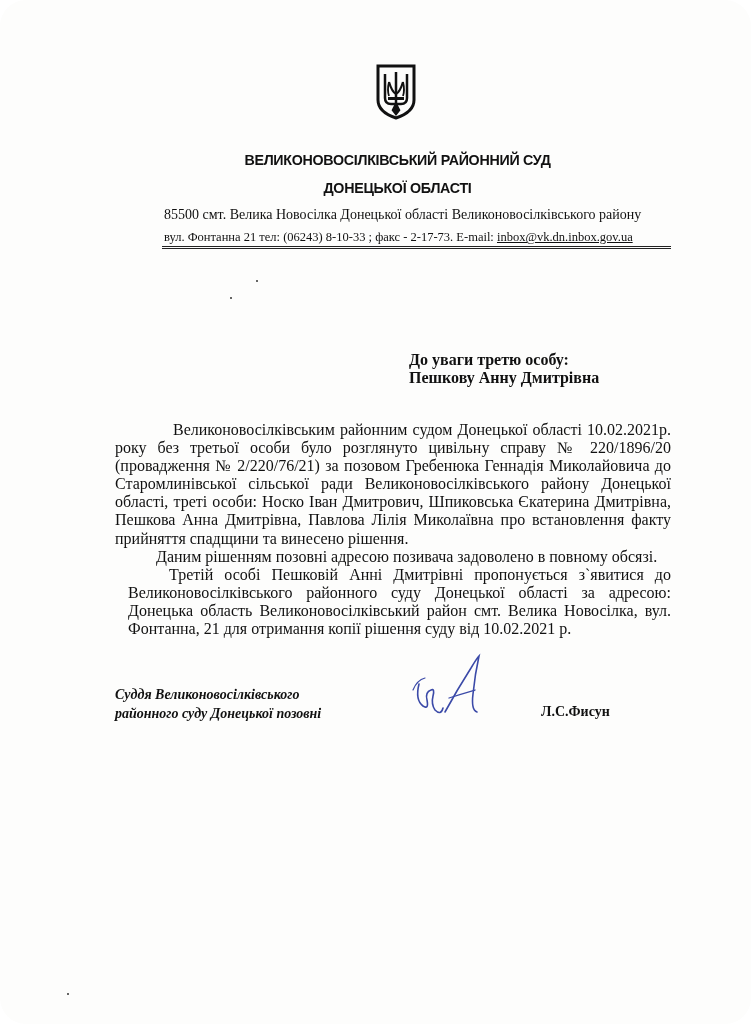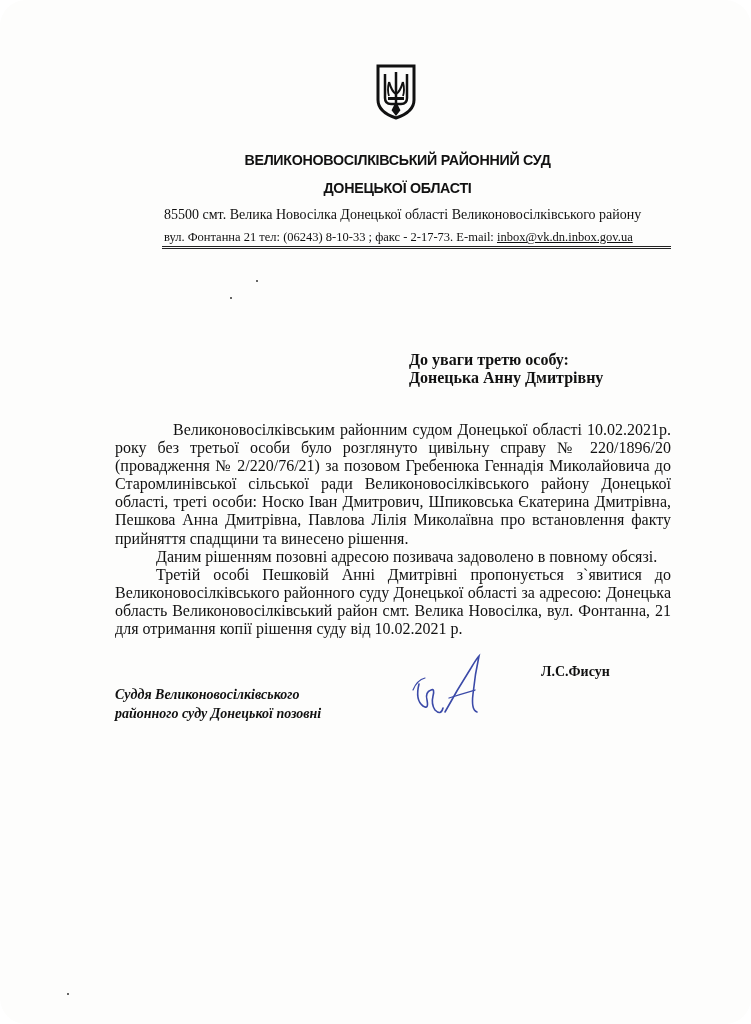--- a/index.html
+++ b/index.html
@@ -104,34 +104,35 @@
     }
     .body-text p {
       margin: 0;
       text-indent: 58px;
     }
     .body-text p.p2 {
       text-indent: 41px;
     }
     .body-text p.p3 {
       text-indent: 41px;
+      margin-left: 13px;
     }
     .signature-left {
       position: absolute;
       left: 115px;
       top: 685px;
       font-size: 14px;
       line-height: 19px;
       font-weight: bold;
       font-style: italic;
     }
     .signature-name {
       position: absolute;
       left: 541px;
-      top: 664px;
+      top: 704px;
       font-size: 14px;
       font-weight: bold;
     }
     .signature-mark {
       position: absolute;
       left: 405px;
       top: 650px;
       width: 110px;
       height: 75px;
     }
@@ -162,21 +163,21 @@
   <div class="header-rule"></div>
   <div class="header-rule second"></div>
 
   <div class="dot" style="left:256px; top:280px;"></div>
   <div class="dot" style="left:230px; top:297px;"></div>
   <div class="dot" style="left:67px; top:993px;"></div>
 
 
   <div class="attention-block">
     <div>До уваги третю особу:</div>
-    <div>Донецька Анну Дмитрівну</div>
+    <div>Пешкову Анну Дмитрівна</div>
   </div>
 
   <div class="body-text">
     <p class="p1">Великоновосілківським районним судом Донецької області 10.02.2021р. року без третьої особи було  розглянуто цивільну справу № 220/1896/20 (провадження № 2/220/76/21) за позовом Гребенюка Геннадія Миколайовича до Старомлинівської сільської ради Великоновосілківського району Донецької області, треті особи: Носко Іван Дмитрович, Шпиковська Єкатерина Дмитрівна, Пешкова Анна Дмитрівна, Павлова Лілія Миколаївна про встановлення факту прийняття спадщини та винесено  рішення.</p>
     <p class="p2">Даним рішенням позовні адресою позивача задоволено в повному обсязі.</p>
     <p class="p3">Третій особі Пешковій Анні Дмитрівні пропонується з`явитися до Великоновосілківського районного суду Донецької області за адресою: Донецька область Великоновосілківський район смт. Велика Новосілка, вул. Фонтанна, 21 для отримання копії рішення суду від 10.02.2021 р.</p>
   </div>
 
   <div class="signature-left">
     <div>Суддя Великоновосілківського</div>

